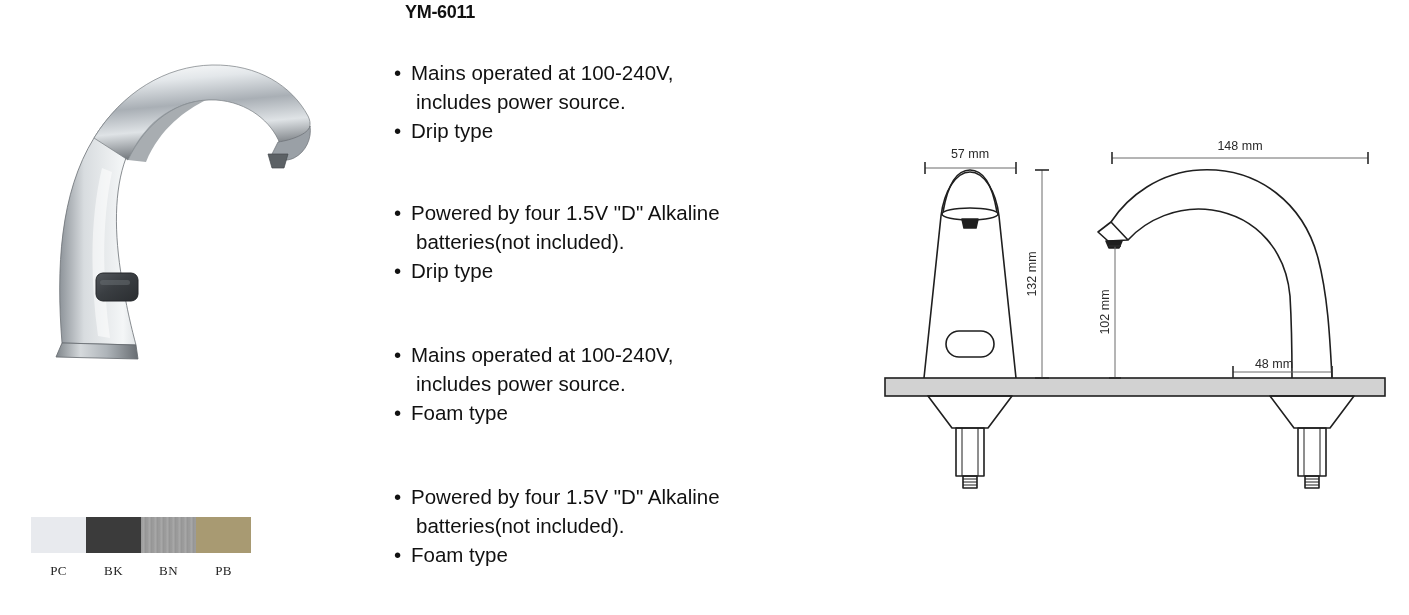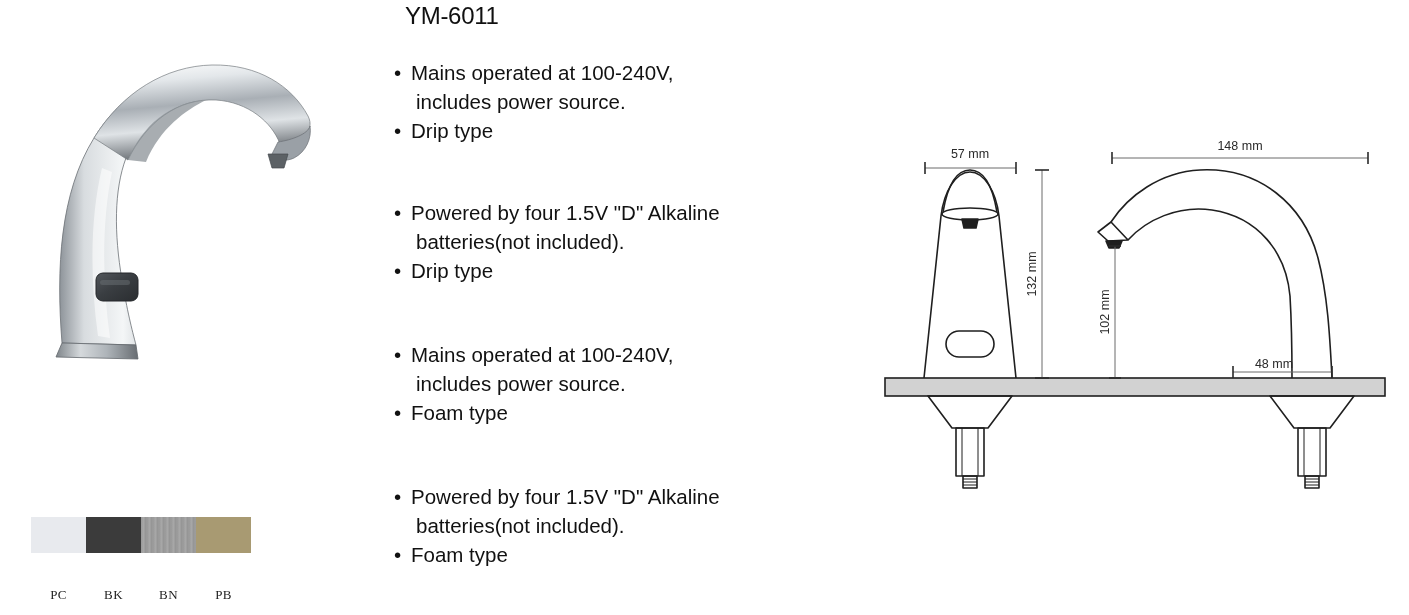--- a/index.html
+++ b/index.html
@@ -38,21 +38,20 @@
     left: 31px;
     top: 517px;
     display: flex;
     flex-direction: row;
   }
   .swatch-cell {
     width: 55px;
     display: flex;
     flex-direction: column;
     align-items: center;
-    gap: 24px;
   }
   .swatch-chip {
     width: 55px;
     height: 36px;
     display: block;
   }
   .swatch-label {
     font-family: "Liberation Serif", serif;
     font-size: 13px;
     color: #1d1d1d;
@@ -66,22 +65,22 @@
     left: 398px;
     top: 0px;
     width: 400px;
     height: 615px;
   }
   #model-title {
     position: absolute;
     left: 7px;
     top: 2px;
     font-family: "Liberation Sans", sans-serif;
-    font-weight: normal;
-    font-size: 24px;
+    font-weight: bold;
+    font-size: 18px;
     letter-spacing: -0.3px;
     color: #101010;
   }
   .spec-group {
     position: absolute;
     left: 0px;
     width: 400px;
   }
   .spec-line {
     font-family: Liberation Sans, sans-serif;

